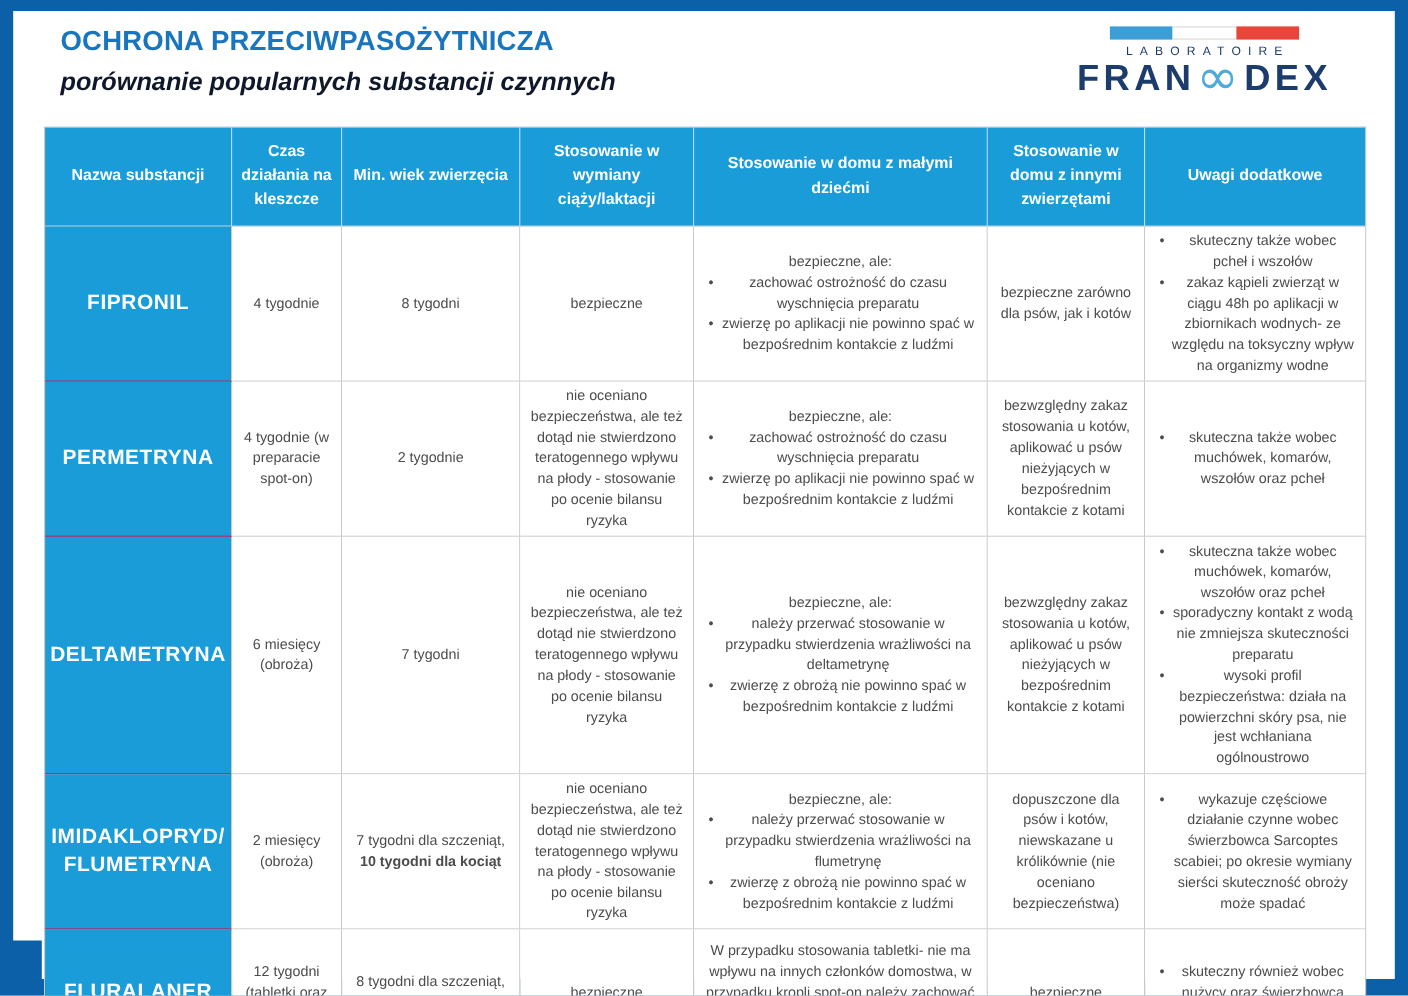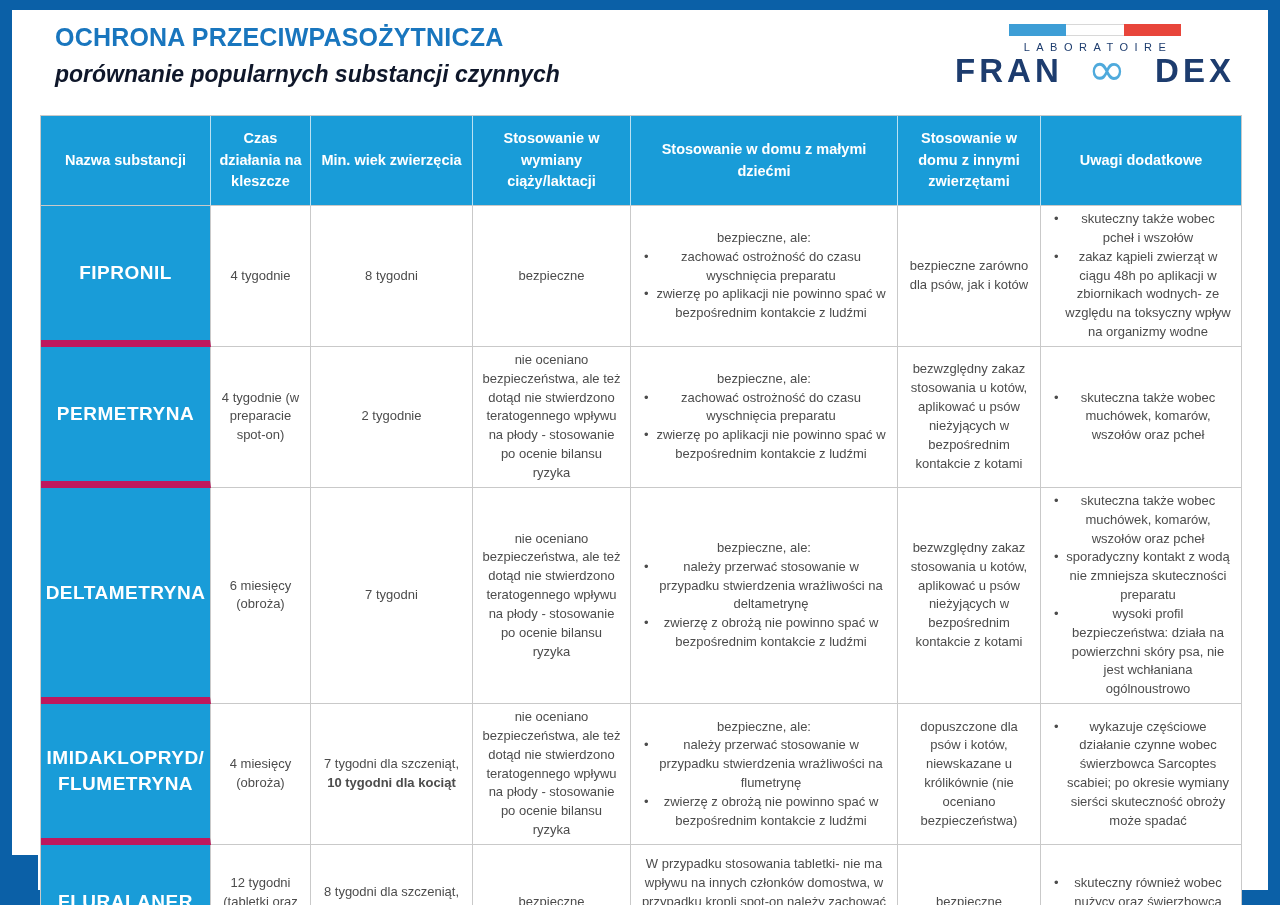--- a/index.html
+++ b/index.html
@@ -28,21 +28,21 @@
     font-size:23px; font-weight:bold; font-style:italic; color:#0f172a;
   }
   .logo { position:absolute; right:56px; top:14px; width:234px; text-align:center; }
   .flag { display:flex; width:172px; height:12px; margin:0 auto 5px; }
   .flag .b { flex:1; background:#3d9ed6; }
   .flag .w { flex:1; background:#ffffff; border-top:1px solid #d8d8d8; border-bottom:1px solid #d8d8d8; }
   .flag .r { flex:1; background:#e8453b; }
   .logo-top { font-size:11px; font-weight:normal; letter-spacing:6.5px; color:#1d3c6e; margin-bottom:1px; padding-left:6px; }
   .brand {
     font-size:33px; color:#1d3c6e; letter-spacing:4px; font-weight:bold;
-    display:flex; align-items:center; justify-content:center; line-height:1;gap:24px;
+    display:flex; align-items:center; justify-content:center; line-height:1;
   }
   .infinity {
     color:#4faadc; font-size:46px; line-height:28px; font-weight:normal;
     font-family:"DejaVu Sans", sans-serif; margin:0 1px; position:relative; top:-2px;
   }
   table {
     position:absolute; left:28px; top:105px; width:1200px;
     border-collapse:separate; border-spacing:0; table-layout:fixed;
     border:1px solid #c9c9c9;
   }
@@ -56,21 +56,21 @@
   td {
     background:#ffffff; color:#4c4c4c; font-size:13px; line-height:1.45;
     padding:4px 8px;
     border-right:1px solid #c9c9c9; border-bottom:1px solid #c9c9c9;
   }
   td:last-child { border-right:none; }
   tr:last-child td { border-bottom:none; }
   td.name-cell {
     background:#199cd8; color:#ffffff; font-size:19px; font-weight:bold;
     letter-spacing:0.5px; line-height:1.35; padding:2px 4px;
-    border-bottom:7px solid #be185d;
+    border-bottom:1px solid #be185d;
   }
   tr:last-child td.name-cell { border-bottom:none; }
   .cell-list { list-style:none; }
   .cell-list li { position:relative; padding:0 2px 0 16px; }
   .cell-list li::before { content:"\2022"; position:absolute; left:5px; }
 </style>
 </head>
 <body>
 
 <div class="content">
@@ -168,21 +168,21 @@
           <td>
             <ul class="cell-list">
               <li>skuteczna także wobec muchówek, komarów, wszołów oraz pcheł</li>
               <li>sporadyczny kontakt z wodą nie zmniejsza skuteczności preparatu</li>
               <li>wysoki profil bezpieczeństwa: działa na powierzchni skóry psa, nie jest wchłaniana ogólnoustrowo</li>
             </ul>
           </td>
         </tr>
         <tr style="height: 118px;">
           <td class="name-cell">IMIDAKLOPRYD/ FLUMETRYNA</td>
-          <td>4 miesięcy (obroża)</td>
+          <td>2 miesięcy (obroża)</td>
           <td><span>7 tygodni dla szczeniąt, </span><b>10 tygodni dla kociąt</b></td>
           <td>nie oceniano bezpieczeństwa, ale też dotąd nie stwierdzono teratogennego wpływu na płody - stosowanie po ocenie bilansu ryzyka</td>
           <td>
             <div>bezpieczne, ale:</div>
             <ul class="cell-list">
               <li>należy przerwać stosowanie w przypadku stwierdzenia wrażliwości na flumetrynę</li>
               <li>zwierzę z obrożą nie powinno spać w bezpośrednim kontakcie z ludźmi</li>
             </ul>
           </td>
           <td>dopuszczone dla psów i kotów, niewskazane u królikównie (nie oceniano bezpieczeństwa)</td>

